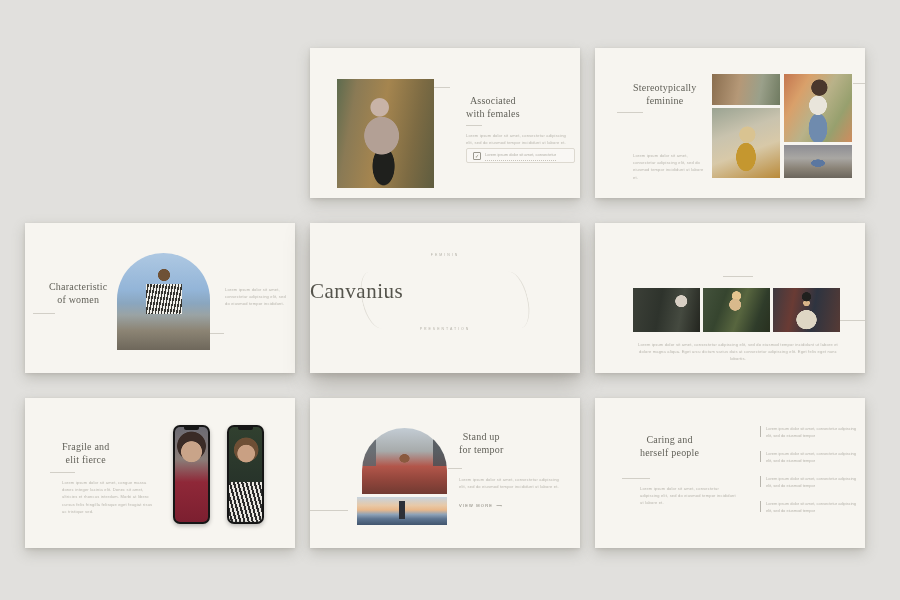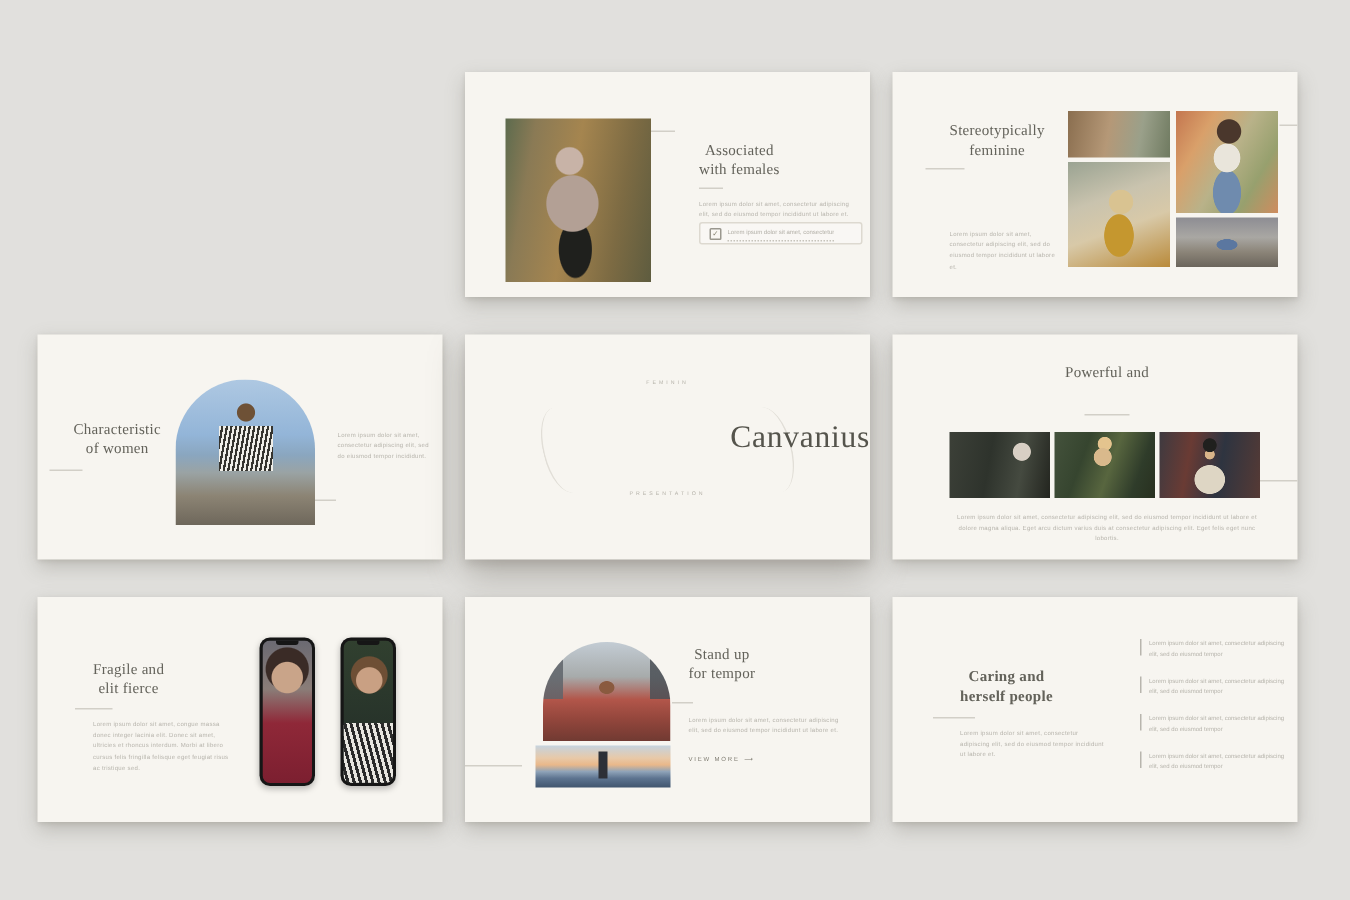--- a/index.html
+++ b/index.html
@@ -95,21 +95,21 @@
   
   .check-row{position:absolute;border:1px solid #ddd9d0;border-radius:2px;display:flex;align-items:center;
              gap:4px;padding:0 6px;background:rgba(255,255,255,.25);}
   .checkbox{width:6px;height:6px;border:1px solid #9a978e;border-radius:1px;color:#83806f;
             font-size:5px;line-height:6px;text-align:center;flex:0 0 auto;}
   .check-label{font-size:4px;color:#b2afa7;border-bottom:1px dotted #c6c3ba;line-height:2.4;white-space:nowrap;
                overflow:hidden;}
 
   
   .kicker{position:absolute;width:100%;text-align:center;font-size:3.5px;letter-spacing:2px;color:#b5b2a9;}
-  .brand{position:absolute;width:100%;text-align:right;font-family:"Liberation Serif",serif;
+  .brand{position:absolute;width:100%;text-align:left;font-family:"Liberation Serif",serif;
          font-size:21px;color:#55544c;letter-spacing:.5px;}
   .paren{position:absolute;width:26px;height:58px;border-left:1px solid #dcd9d1;border-radius:50%;opacity:.8;}
 
   .vmore{position:absolute;font-size:4px;letter-spacing:1.2px;color:#7f7c71;}
   .vmore .arr{letter-spacing:0;margin-left:3px;}
 
   .list-item{position:absolute;display:flex;gap:5px;}
   .list-bar{width:1px;height:11px;background:#b8b5ad;flex:0 0 auto;margin-top:1px;}
   .list-text{font-size:4px;line-height:1.8;color:#b7b4ac;width:95px;}
 </style>
@@ -162,21 +162,20 @@
   <div class="slide center" id="s5">
     <div class="kicker" style="top:30px;">FEMININ</div>
     <div class="paren" style="left:52px;top:48px;transform:rotate(-14deg);"></div>
     <div class="paren" style="right:52px;top:48px;transform:rotate(166deg);"></div>
     <div class="brand" style="top:56px;">Canvanius</div>
     <div class="kicker" style="top:104px;">PRESENTATION</div>
   </div>
 
   <div class="slide" id="s6">
     <div class="title" style="left:0;top:20px;width:286px;text-align:center;">
-      <span>Powerful and</span>
     </div>
     <div class="hline" style="left:128px;top:53px;width:30px;"></div>
     <div class="photo p-dark1" style="left:38px;top:65px;width:67px;height:44px;"></div>
     <div class="photo p-green2" style="left:108px;top:65px;width:67px;height:44px;"></div>
     <div class="photo p-scarf3" style="left:178px;top:65px;width:67px;height:44px;"></div>
     <div class="hline" style="left:245px;top:97px;width:25px;"></div>
     <div class="body" style="left:43px;top:118px;width:200px;text-align:center;">Lorem ipsum dolor sit amet, consectetur adipiscing elit, sed do eiusmod tempor incididunt ut labore et dolore magna aliqua. Eget arcu dictum varius duis at consectetur adipiscing elit. Eget felis eget nunc lobortis.</div>
   </div>
 
   <div class="slide" id="s7">
@@ -209,21 +208,21 @@
       <span>for tempor</span>
     </div>
     <div class="hline" style="left:138px;top:70px;width:14px;"></div>
     <div class="body" style="left:149px;top:78px;width:105px;">Lorem ipsum dolor sit amet, consectetur adipiscing elit, sed do eiusmod tempor incididunt ut labore et.</div>
     <div class="vmore" style="left:149px;top:105px;">
       <span>VIEW MORE</span><span class="arr">⟶</span>
     </div>
   </div>
 
   <div class="slide" id="s9">
-    <div class="title" style="left:45px;top:48px;font-weight:bold;">
+    <div class="title" style="left:45px;top:36px;">
       <span>Caring and</span>
       <span>herself people</span>
     </div>
     <div class="hline" style="left:27px;top:80px;width:28px;"></div>
     <div class="body" style="left:45px;top:87px;width:100px;">Lorem ipsum dolor sit amet, consectetur adipiscing elit, sed do eiusmod tempor incididunt ut labore et.</div>
     <div class="list-item" style="left:165px;top:27px;">
       <div class="list-bar"></div>
       <div class="list-text">Lorem ipsum dolor sit amet, consectetur adipiscing elit, sed do eiusmod tempor</div>
     </div>
     <div class="list-item" style="left:165px;top:52px;">

